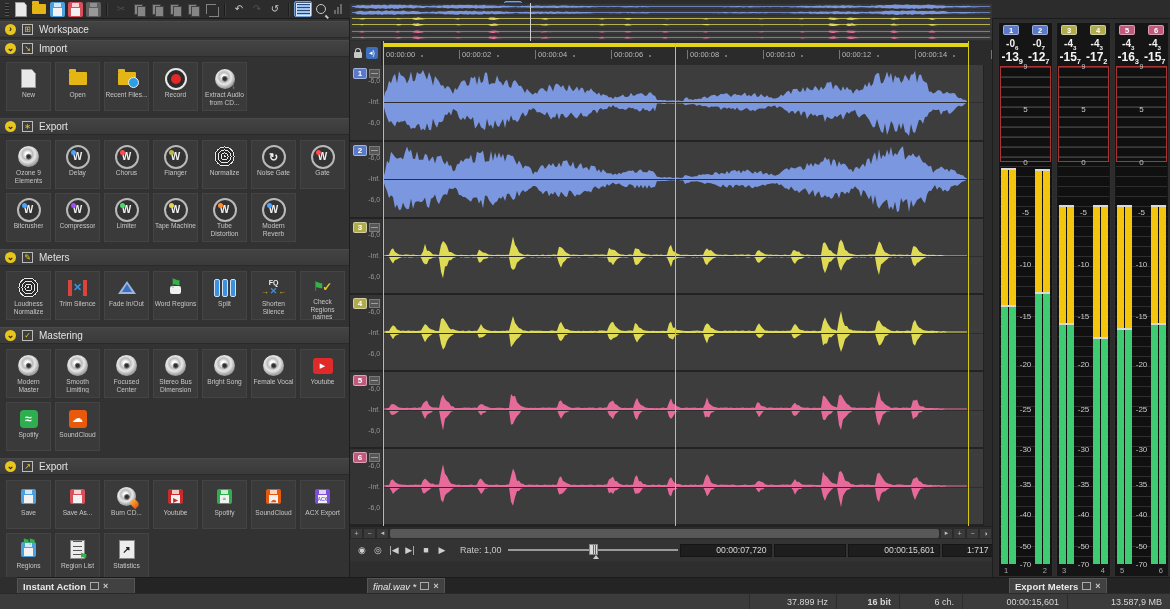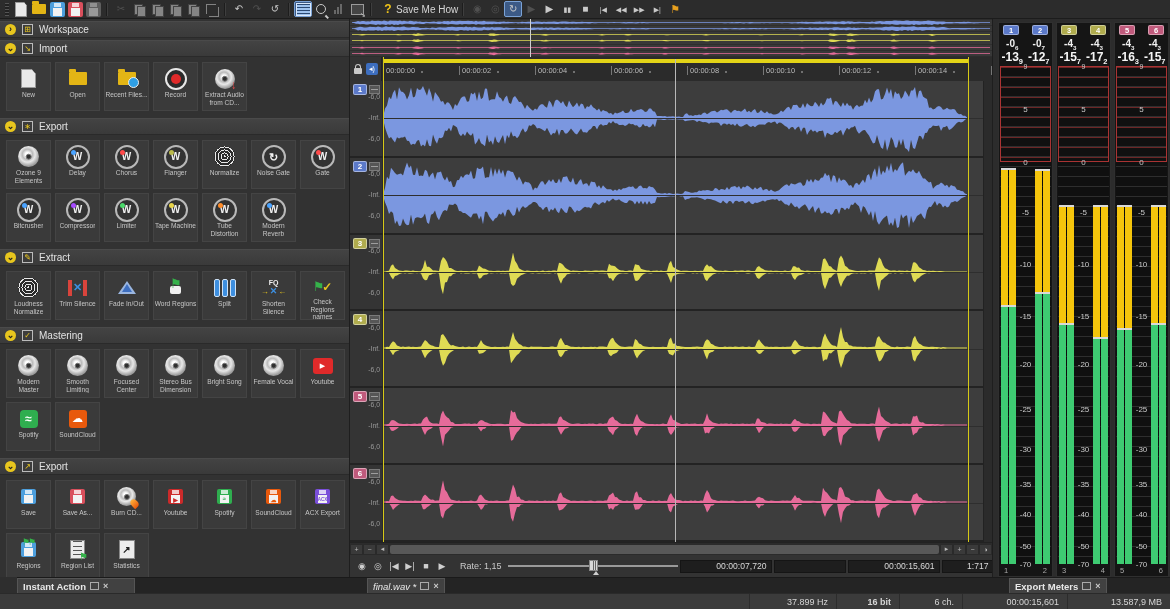--- a/index.html
+++ b/index.html
@@ -68,21 +68,21 @@
   .sec-ic{width:11px;height:11px;border:1px solid #bbb;background:#3c3c3c;color:#e8c61e;font-size:8px;
           display:flex;align-items:center;justify-content:center;box-sizing:border-box;}
   .sec-label{font-size:10px;color:#e2e2e2;}
   .tiles{display:flex;flex-wrap:wrap;gap:4px;padding:5px 2px 5px 6px;}
   .tile{width:45px;height:49px;background:#3a3a3a;border:1px solid #444;box-sizing:border-box;
         display:flex;flex-direction:column;align-items:center;padding-top:3px;cursor:pointer;}
   .tile .ico{height:25px;display:flex;align-items:center;justify-content:center;position:relative;}
   .tile .lab{font-size:6.6px;line-height:7.5px;color:#c6c6c6;text-align:center;max-width:44px;overflow:hidden;}
 
   
-  .editor{position:absolute;left:350px;top:19px;width:642px;height:558px;background:#be185d;overflow:hidden;}
+  .editor{position:absolute;left:350px;top:3px;width:642px;height:558px;background:#be185d;overflow:hidden;}
   .overview{position:absolute;left:0;top:0;width:642px;height:38px;background:#2e2e2e;border-bottom:1px solid #202020;}
   .ov-row{position:relative;height:5.4px;margin-top:.8px;background:#383838;}
   .ov-cursor{position:absolute;top:0;bottom:0;width:1px;background:#cfcfcf;}
   .ruler{position:absolute;left:0;top:38px;width:642px;height:24px;background:#2b2b2b;border-bottom:1px solid #1e1e1e;}
   .ruler .gut{position:absolute;left:0;top:0;width:32px;height:24px;background:#333;border-right:1px solid #222;
               display:flex;align-items:center;gap:4px;padding-left:4px;box-sizing:border-box;}
   .spk{width:12px;height:12px;background:#3d6ebf;border-radius:2px;color:#fff;font-size:7px;display:flex;
        align-items:center;justify-content:center;}
   .loopbar{position:absolute;top:2px;height:4px;background:#e3d417;}
   .rlabel{position:absolute;top:9px;font-size:7.5px;color:#b9b9b9;border-left:1px solid #777;padding-left:2px;line-height:9px;}
@@ -535,21 +535,21 @@
                   <div class="dot" style="background: rgb(74, 163, 255);"></div>
                 </div>
               </div>
             </div>
             <div class="lab">Modern Reverb</div>
           </div>
         </div>
         <div class="sec-head">
           <div class="chev">⌄</div>
           <div class="sec-ic">✎</div>
-          <span class="sec-label">Extract</span>
+          <span class="sec-label">Meters</span>
         </div>
         <div class="tiles">
           <div class="tile">
             <div class="ico">
               <div style="position: relative; display: flex; align-items: center; justify-content: center;">
                 <div class="ic-rings" style="width: 21px; height: 21px;"></div>
               </div>
             </div>
             <div class="lab">Loudness Normalize</div>
           </div>
@@ -983,21 +983,21 @@
       <div class="sc-btn">◑</div>
     </div>
 
     <div class="transport">
       <div class="tr-btn">◉</div>
       <div class="tr-btn">◎</div>
       <div class="tr-btn">|◀</div>
       <div class="tr-btn">▶|</div>
       <div class="tr-btn">■</div>
       <div class="tr-btn">▶</div>
-      <div class="rate">Rate: 1,15</div>
+      <div class="rate">Rate: 1,00</div>
       <div class="slider">
         <div class="trk"></div>
         <div class="thumb"></div>
         <div class="mark"></div>
       </div>
       <div class="tboxes">
         <div class="tbox" style="width:92px;">00:00:07,720</div>
         <div class="tbox" style="width:72px;"></div>
         <div class="tbox" style="width:92px;">00:00:15,601</div>
         <div class="tbox" style="width:52px;">1:717</div>

